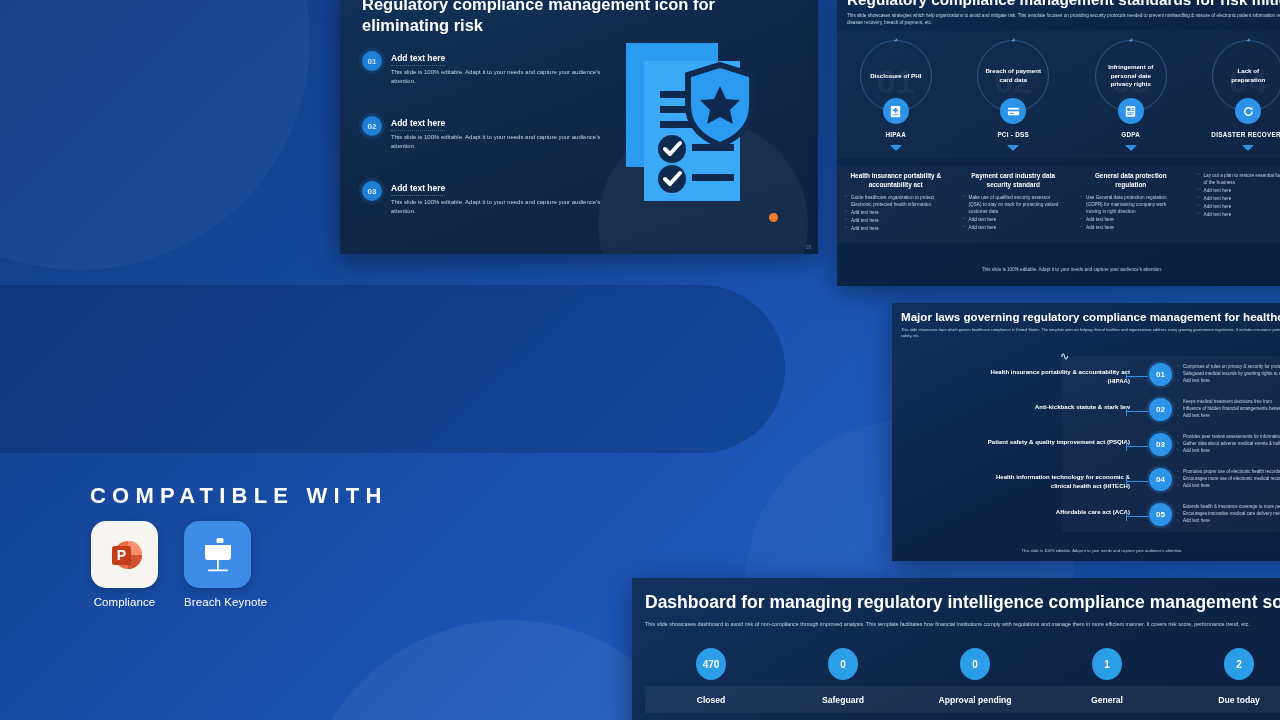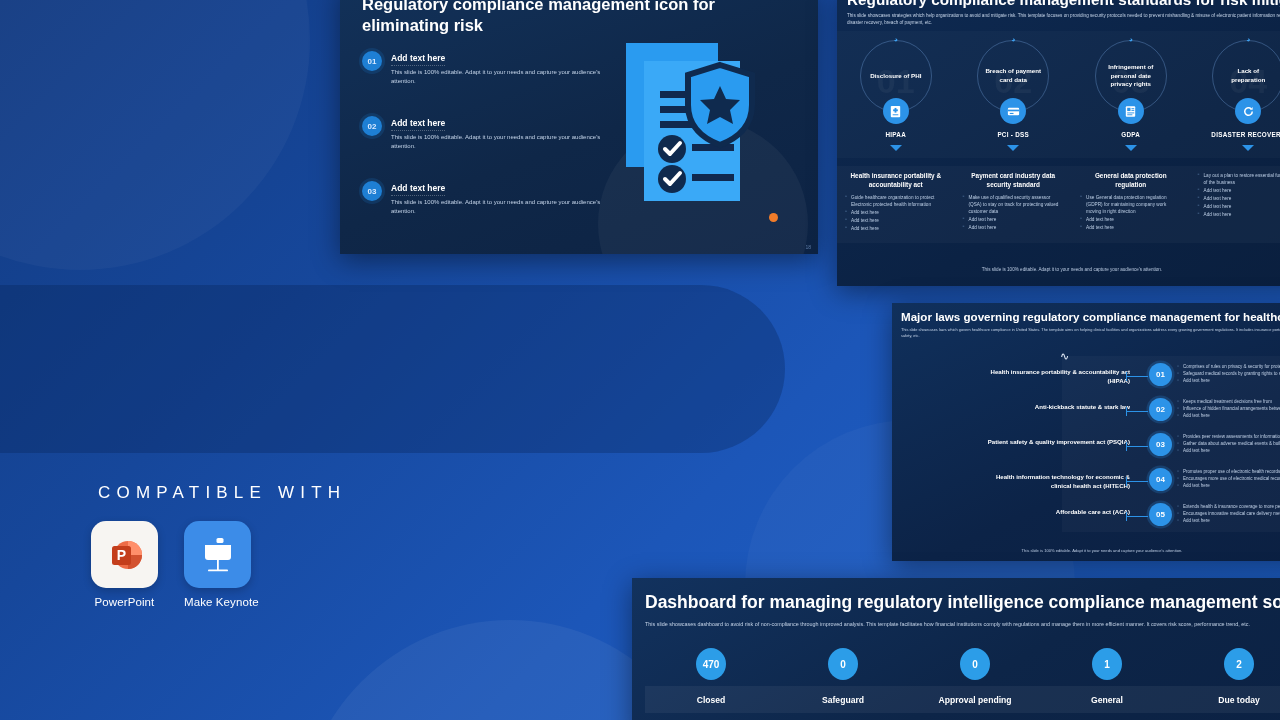--- a/index.html
+++ b/index.html
@@ -53,25 +53,25 @@
     font-weight: bold;
     font-size: 57px;
     line-height: 1.17;
     letter-spacing: -0.5px;
     text-shadow: 0 2px 7px rgba(0,0,0,0.28);
   }
   .hero-title .l2 { display: block; }
 
   .compat-label {
     position: absolute;
-    left: 98px; top: 483px;
+    left: 90px; top: 483px;
     color: #ffffff;
-    font-size: 17px;
+    font-size: 22px;
     letter-spacing: 6.2px;
-    font-weight: normal;
+    font-weight: bold;
   }
   .compat-row {
     position: absolute;
     left: 91px; top: 521px;
     display: flex;
     gap: 26px;
   }
   .compat-item { width: 67px; text-align: center; }
   .compat-tile {
     width: 67px; height: 67px;
@@ -338,33 +338,33 @@
     <div class="compat-item">
       <div class="compat-tile tile-ppt">
         <svg width="44" height="44" viewBox="0 0 44 44" aria-hidden="true">
           <circle cx="25" cy="22" r="14" fill="#ed6c47"></circle>
           <path d="M25 8 a14 14 0 0 1 14 14 h-14 z" fill="#ff8f6b"></path>
           <path d="M25 22 h14 a14 14 0 0 1 -14 14 z" fill="#d35230"></path>
           <rect x="9" y="13" width="19" height="19" rx="2.5" fill="#c43e1c"></rect>
           <text x="18.5" y="27" font-family="Liberation Sans, sans-serif" font-size="14" font-weight="bold" fill="#ffffff" text-anchor="middle">P</text>
         </svg>
       </div>
-      <div class="compat-name">PowerPoint</div>
+      <div class="compat-name">Compliance</div>
     </div>
 
     <div class="compat-item">
       <div class="compat-tile tile-key">
         <svg width="42" height="42" viewBox="0 0 42 42" aria-hidden="true">
           <rect x="19.5" y="4" width="7" height="5" rx="1.6" fill="#ffffff"></rect>
           <path d="M8 11 h26 v12 a3 3 0 0 1 -3 3 H11 a3 3 0 0 1 -3 -3 z" fill="#ffffff"></path>
           <rect x="20" y="26" width="1.8" height="10" fill="#ffffff"></rect>
           <rect x="11" y="35.5" width="20" height="1.8" rx="0.9" fill="#ffffff"></rect>
         </svg>
       </div>
-      <div class="compat-name">Make Keynote</div>
+      <div class="compat-name">Breach Keynote</div>
     </div>
 
 
   </div>
 
   <div class="slide" id="slide-icon">
     <div class="glow-arc"></div>
     <div class="slide-title">Regulatory compliance management icon for eliminating risk</div>
 
     <div class="icon-list">

